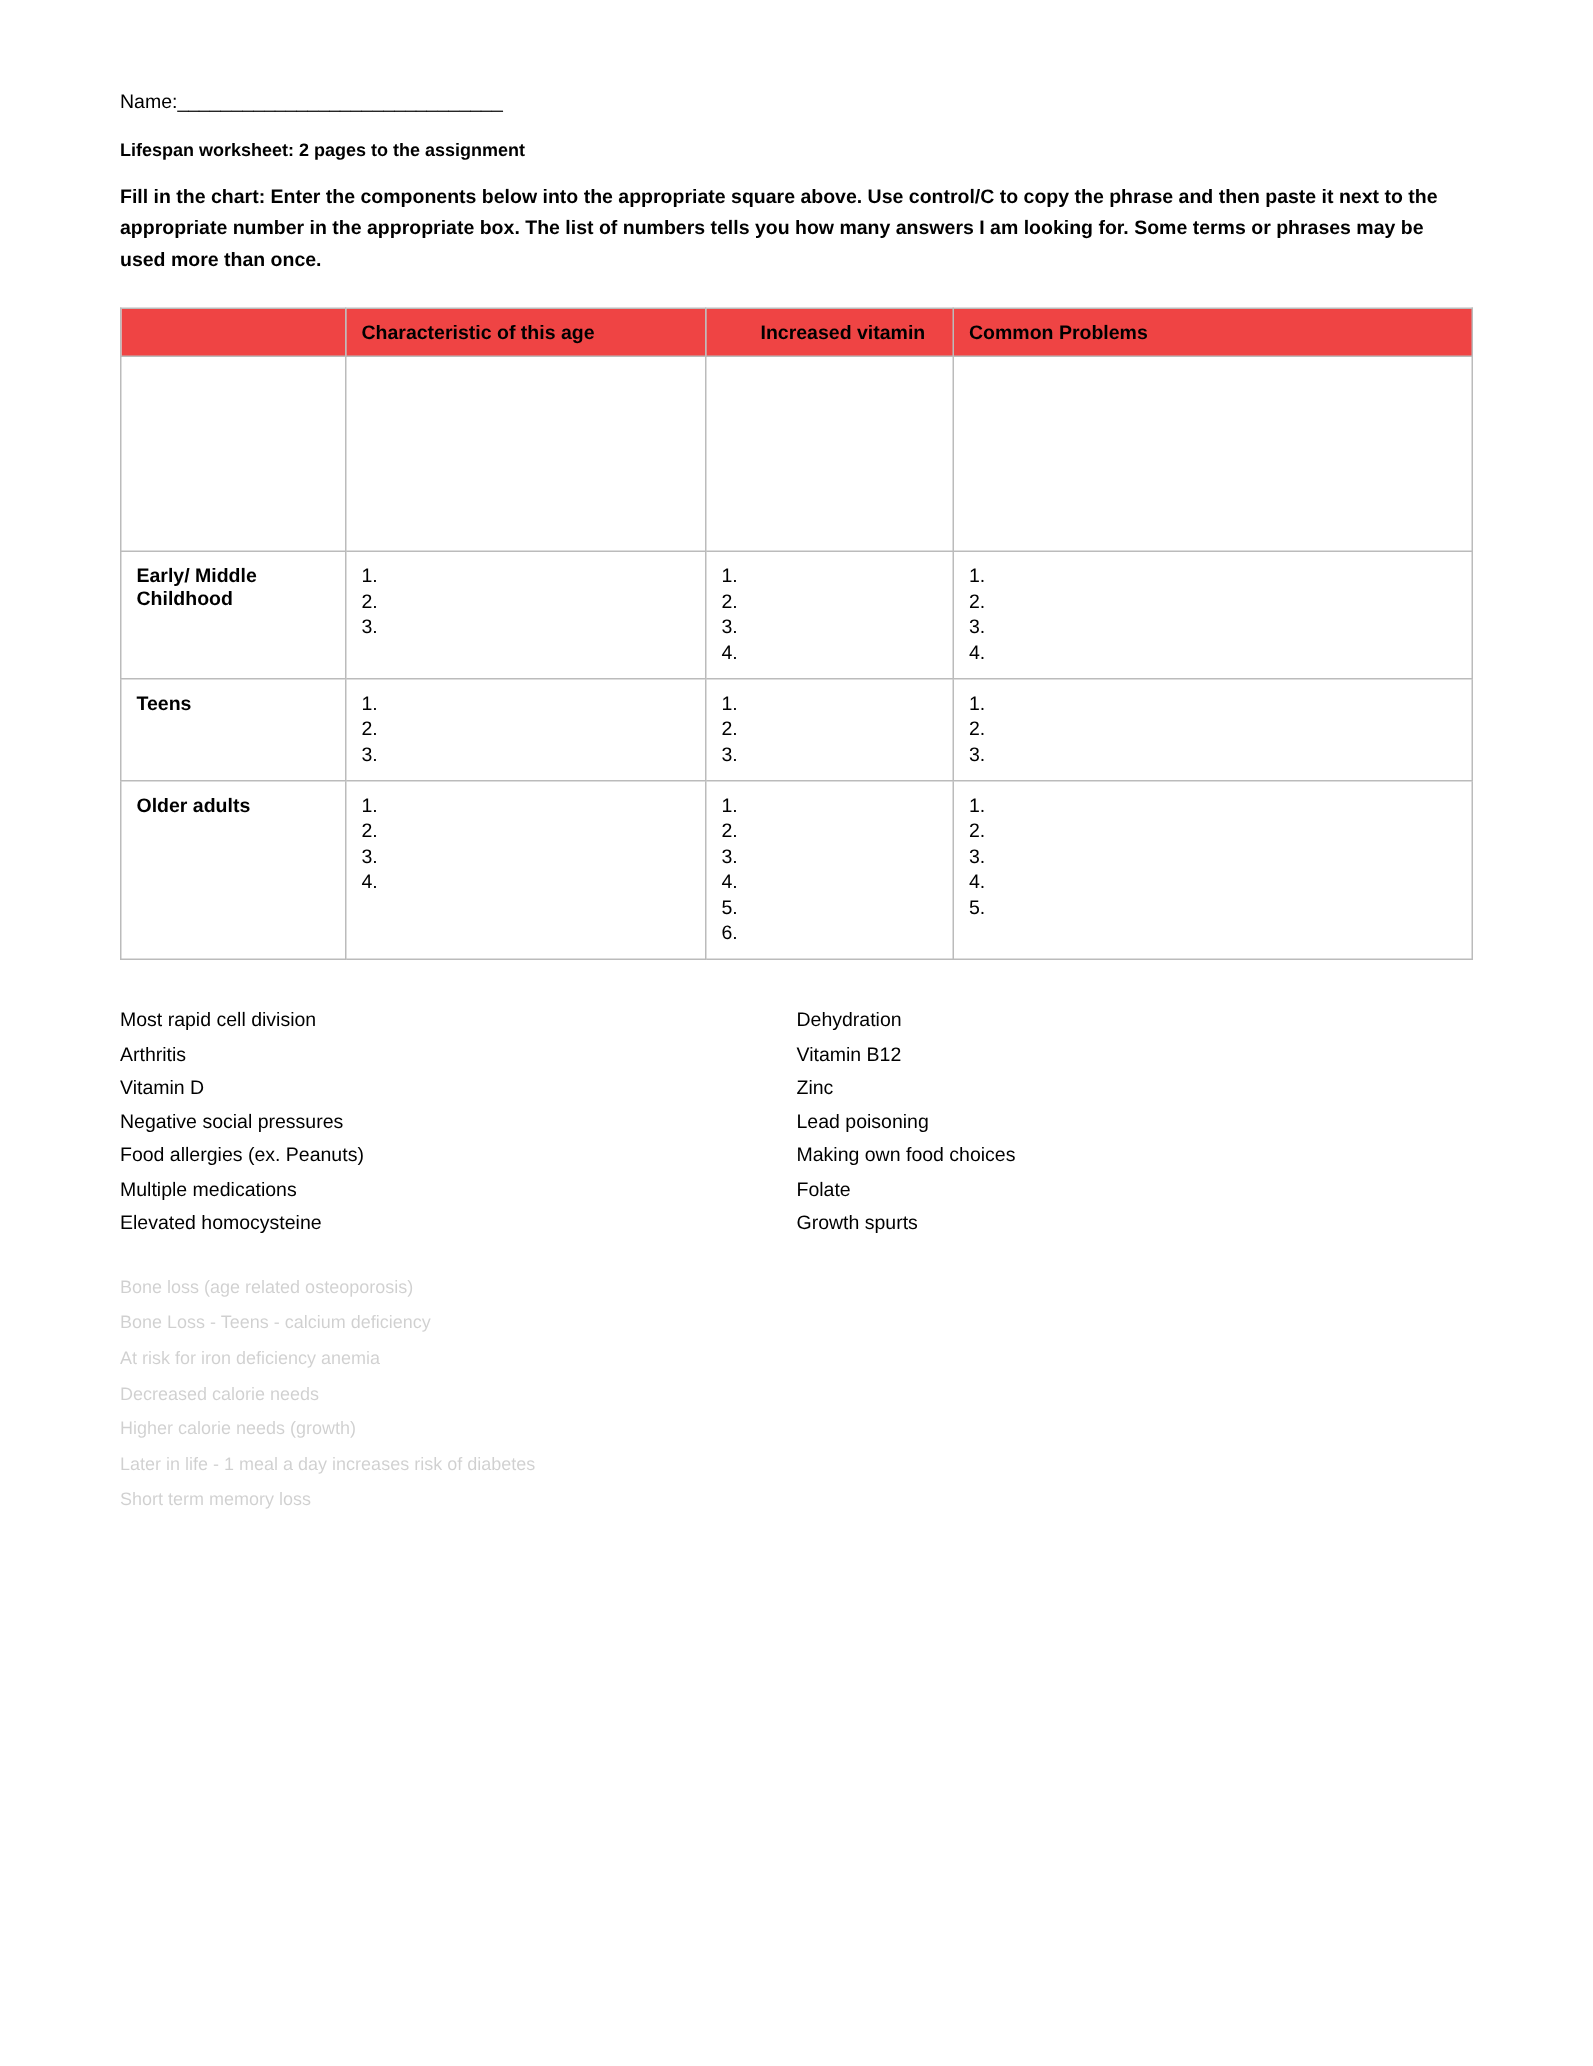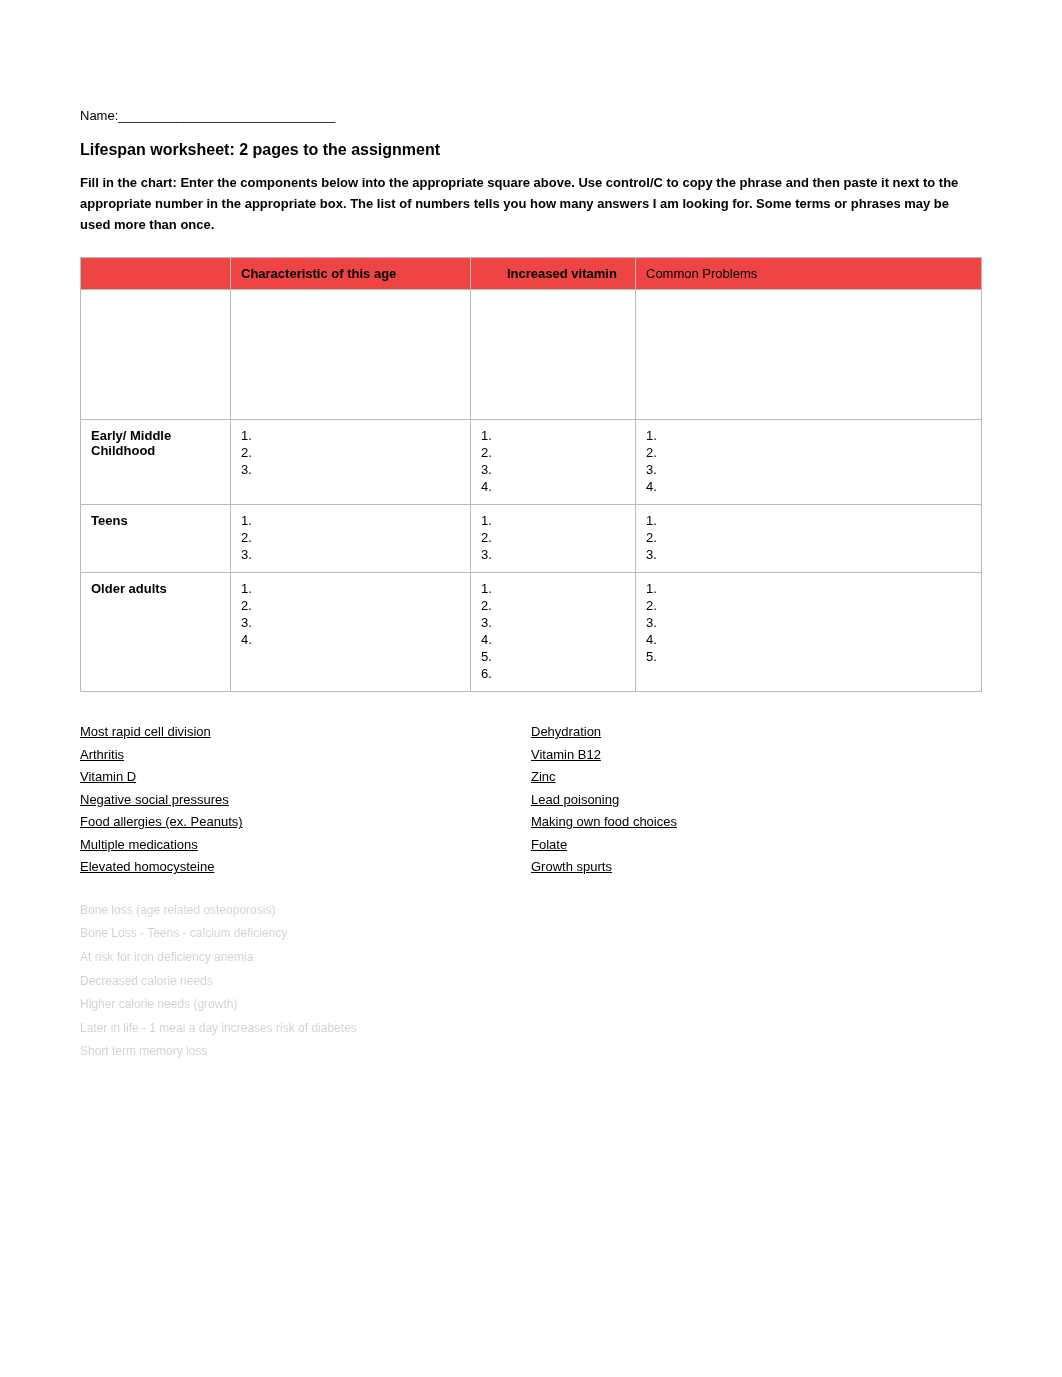--- a/index.html
+++ b/index.html
@@ -9,27 +9,26 @@
       font-size: 13px;
       color: #000;
       padding: 60px 80px;
       width: 1062px;
       min-height: 1377px;
     }
 
     .name-line {
       margin-bottom: 18px;
       font-size: 13px;
-      margin-top: 48px;
     }
 
     .subtitle {
       font-weight: bold;
       margin-bottom: 14px;
-      font-size: 16px;
+      font-size: 12px;
     }
 
     .instructions {
       font-weight: bold;
       margin-bottom: 22px;
       line-height: 1.6;
       font-size: 13px;
     }
 
     .main-table {
@@ -66,21 +65,20 @@
       margin: 0;
     }
 
     .numbered-list li {
       margin-bottom: 2px;
       font-size: 13px;
     }
 
     .terms-section {
       margin-top: 10px;
-      text-decoration: underline;
     }
 
     .terms-columns {
       display: flex;
       gap: 0;
     }
 
     .terms-col {
       flex: 1;
     }
@@ -118,21 +116,21 @@
     <col class="col-label">
     <col class="col-char">
     <col class="col-vit">
     <col class="col-prob">
   </colgroup>
   <thead>
     <tr class="top-header-row">
       <td></td>
       <td style="font-weight:bold;">Characteristic of this age</td>
       <td style="font-weight:bold;padding-left:36px;">Increased vitamin</td>
-      <td style="font-weight:normal;">Common Problems</td>
+      <td style="font-weight:bold;">Common Problems</td>
     </tr>
   </thead>
   <tbody>
 
     <tr class="empty-top-row">
       <td></td>
       <td></td>
       <td></td>
       <td></td>
     </tr>

